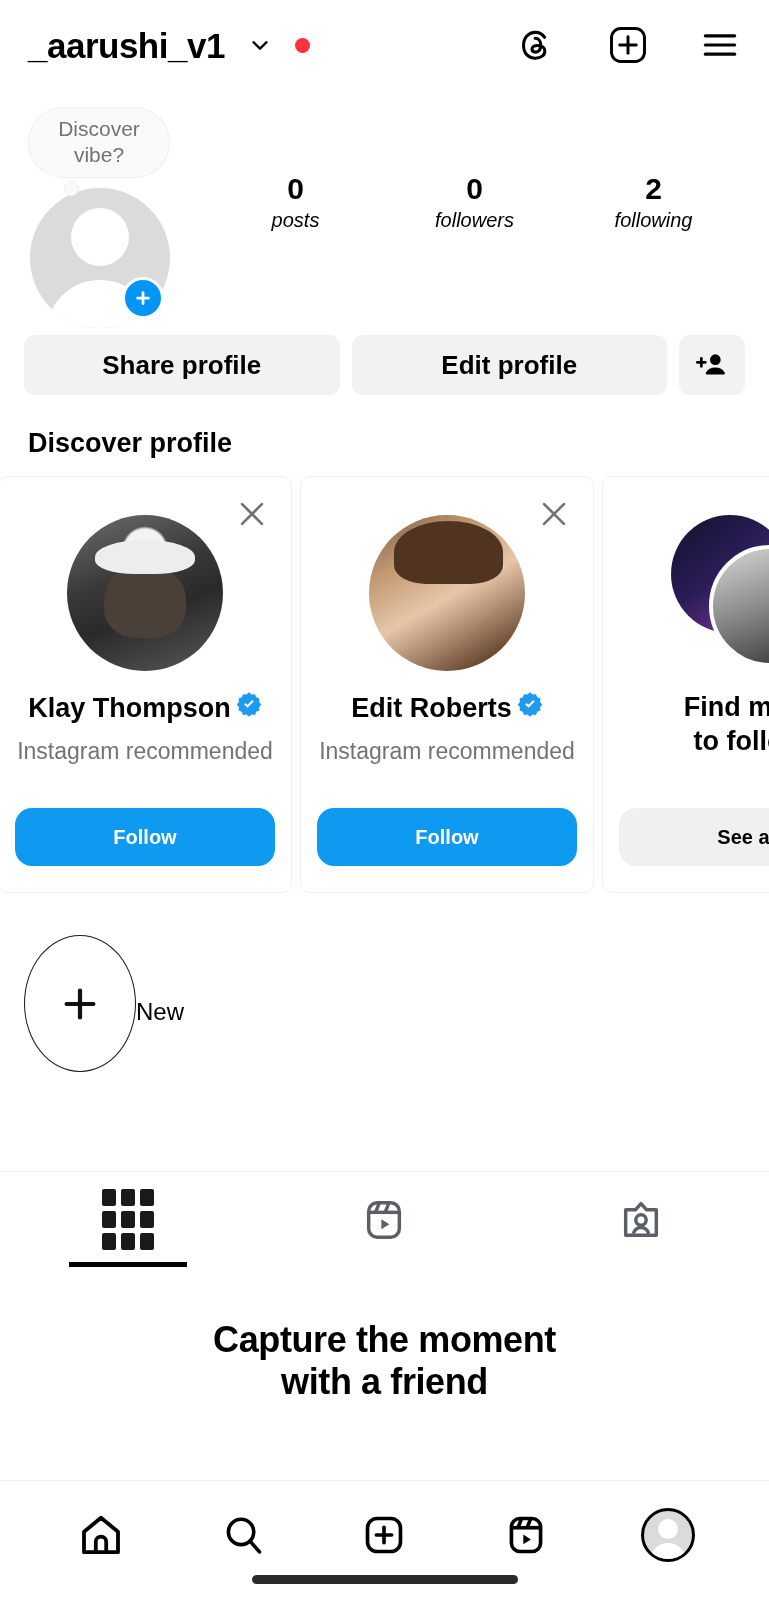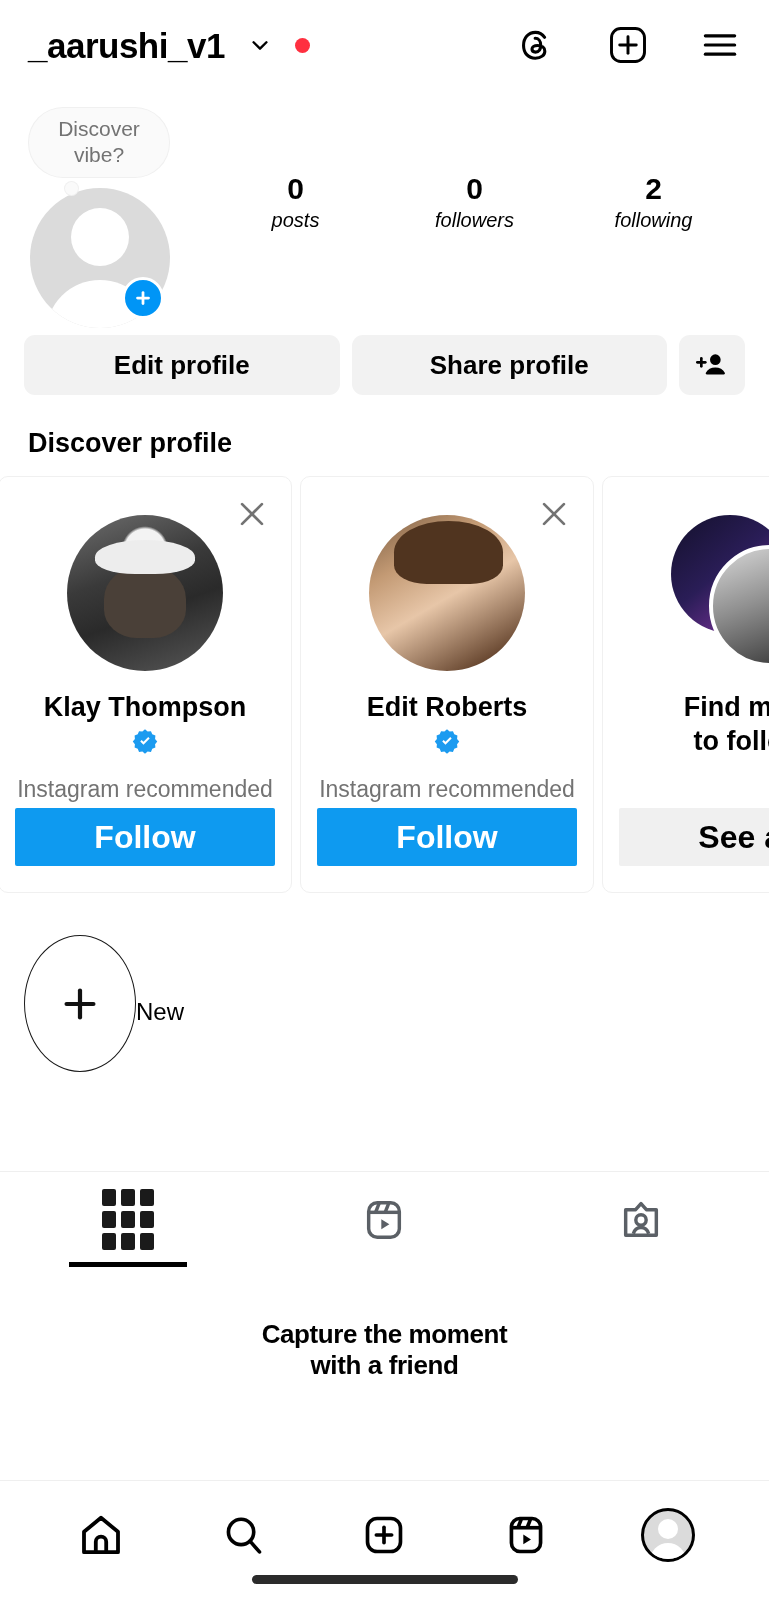--- a/index.html
+++ b/index.html
@@ -97,28 +97,28 @@
     background: #fff; position: relative;
     display: flex; flex-direction: column; align-items: center;
     padding: 24px 16px 0 16px;
   }
   .card:first-child { margin-left: -2px; }
   .card-close { position: absolute; right: 22px; top: 20px; width: 34px; height: 34px; }
   .card-pic { width: 156px; height: 156px; border-radius: 50%; overflow: hidden; margin-top: 14px; position: relative; }
   .card-name {
     margin-top: 20px; font-size: 27px; font-weight: 700;
     display: flex; align-items: center; justify-content: center; gap: 5px;
-    white-space: nowrap; line-height: 1.2; flex-direction: column;
+    white-space: nowrap; line-height: 1.2;
   }
   .card-sub { margin-top: 12px; font-size: 23px; color: #737373; text-align: center; line-height: 1.35; }
   .card-btn {
     position: absolute; left: 16px; right: 16px; bottom: 26px;
-    height: 58px; border-radius: 2px;
+    height: 58px; border-radius: 17px;
     display: flex; align-items: center; justify-content: center;
-    font-size: 32px; font-weight: 700;
+    font-size: 20px; font-weight: 700;
   }
   .card-btn.primary { background: #0e9af0; color: #ffffff; }
   .card-btn.secondary { background: #f0f0f0; color: #000000; }
   .card.wide-title .card-name { white-space: normal; font-size: 27px; line-height: 1.25; text-align: center; }
 
   
   .highlights { flex: 0 0 270px; display: flex; align-items: flex-start; padding: 34px 0 0 24px; }
   .hl { width: 160px; display: flex; flex-direction: row; align-items: center; }
   .hl-circle {
     width: 137px; height: 137px; border-radius: 50%;
@@ -131,21 +131,21 @@
   .tab { flex: 1; display: flex; align-items: center; justify-content: center; position: relative; }
   .tab-underline { position: absolute; bottom: 0; left: 50%; transform: translateX(-50%); width: 118px; height: 5px; background: #000; }
   .grid-icon { display: grid; grid-template-columns: repeat(3, 14px); grid-template-rows: repeat(3, 17px); gap: 5px; }
   .grid-icon i { background: #1a1a1a; border-radius: 2px; display: block; }
 
   
   .empty {
     flex: 1; display: flex; flex-direction: column;
     align-items: center; justify-content: flex-start; padding-top: 52px;
   }
-  .empty-title { font-size: 26px; font-weight: 700; text-align: center; line-height: 1.18; letter-spacing: -0.4px; }
+  .empty-title { font-size: 36px; font-weight: 700; text-align: center; line-height: 1.18; letter-spacing: -0.4px; }
 
   
   .bottomnav {
     flex: 0 0 120px; border-top: 1px solid #efefef;
     display: flex; align-items: flex-start; justify-content: space-around;
     padding: 22px 30px 0 30px;
   }
   .navitem { width: 70px; height: 64px; display: flex; align-items: center; justify-content: center; }
   .nav-avatar {
     width: 54px; height: 54px; border-radius: 50%;
@@ -238,22 +238,22 @@
         <div class="stat-label">followers</div>
       </div>
       <div class="stat">
         <div class="stat-num">2</div>
         <div class="stat-label">following</div>
       </div>
     </div>
   </div>
 
   <div class="actions">
+    <div class="abtn wide">Share profile</div>
     <div class="abtn wide">Edit profile</div>
-    <div class="abtn wide">Share profile</div>
     <div class="abtn square">
       <svg viewBox="0 0 24 24" width="32" height="32" fill="#000">
         <circle cx="14.5" cy="8" r="4"></circle>
         <path d="M7.4 17.8c1.3-2.6 3.9-4 7.1-4s5.8 1.4 7.1 4c.3.7-.1 1.3-.8 1.3H8.2c-.7 0-1.1-.6-.8-1.3z"></path>
         <g stroke="#000" stroke-width="2" stroke-linecap="round">
             <line x1="4" y1="7" x2="4" y2="13"></line>
             <line x1="1" y1="10" x2="7" y2="10"></line>
           </g>
       </svg>
     </div>

